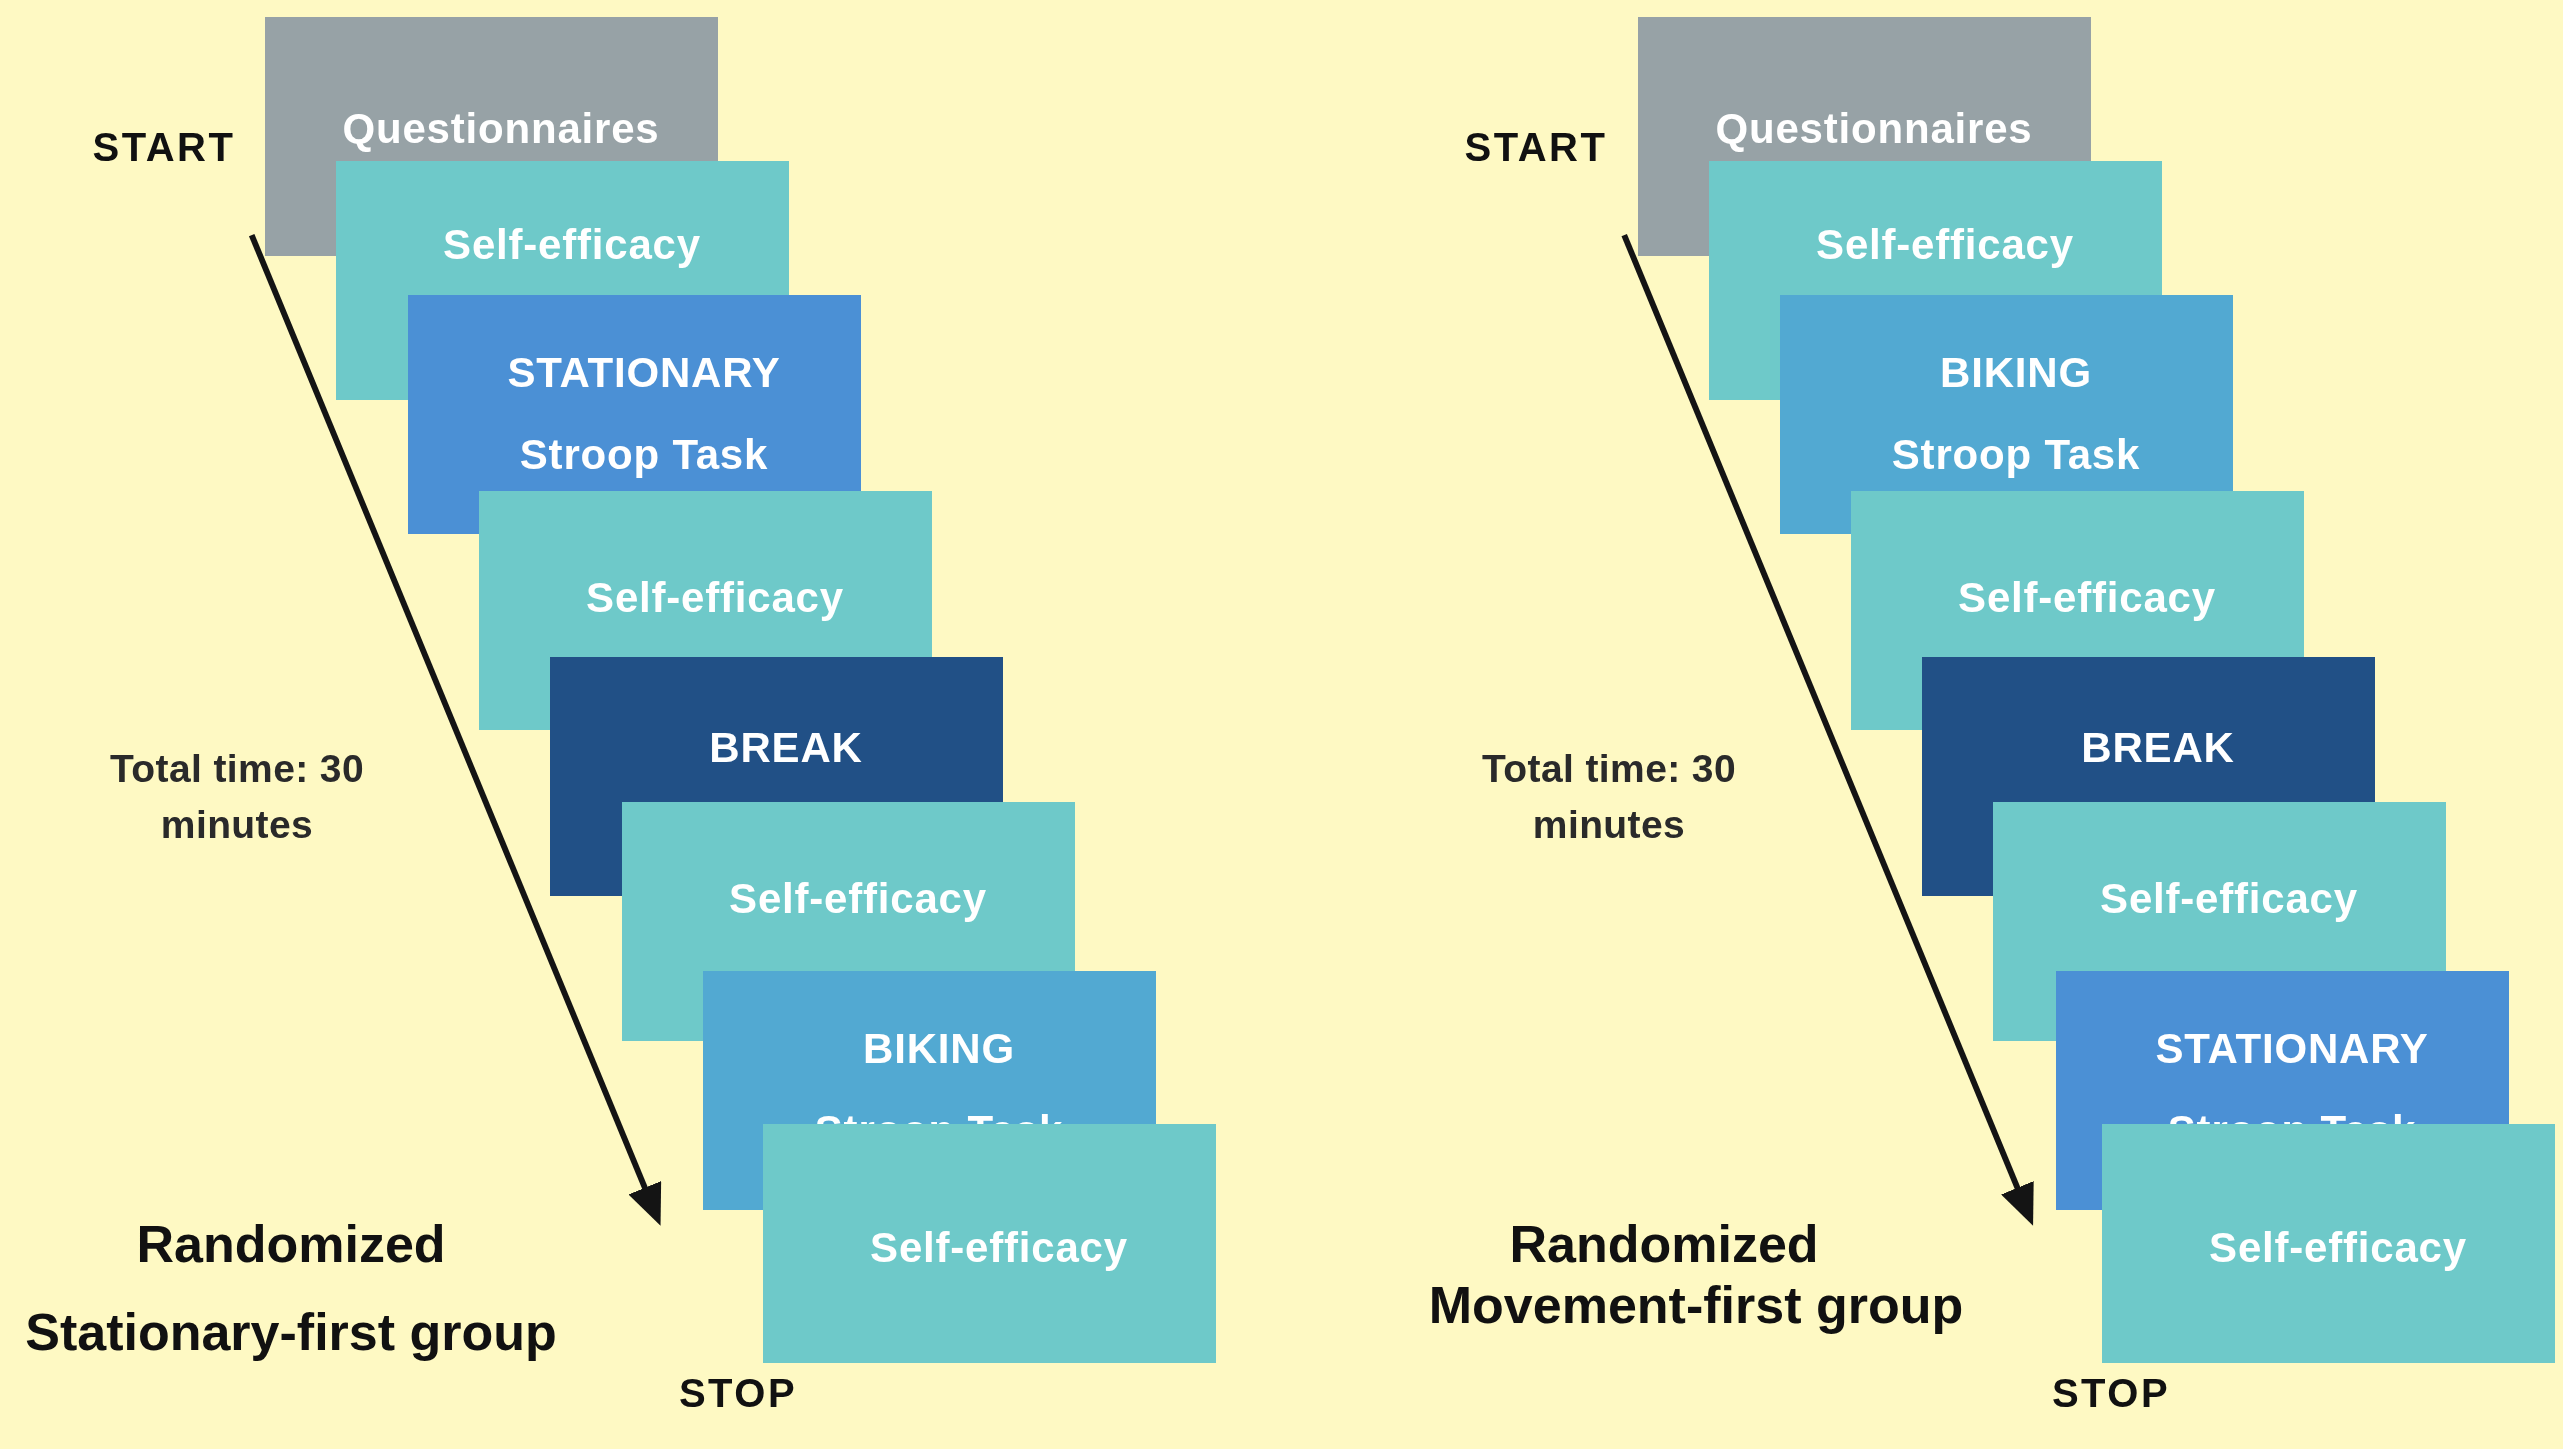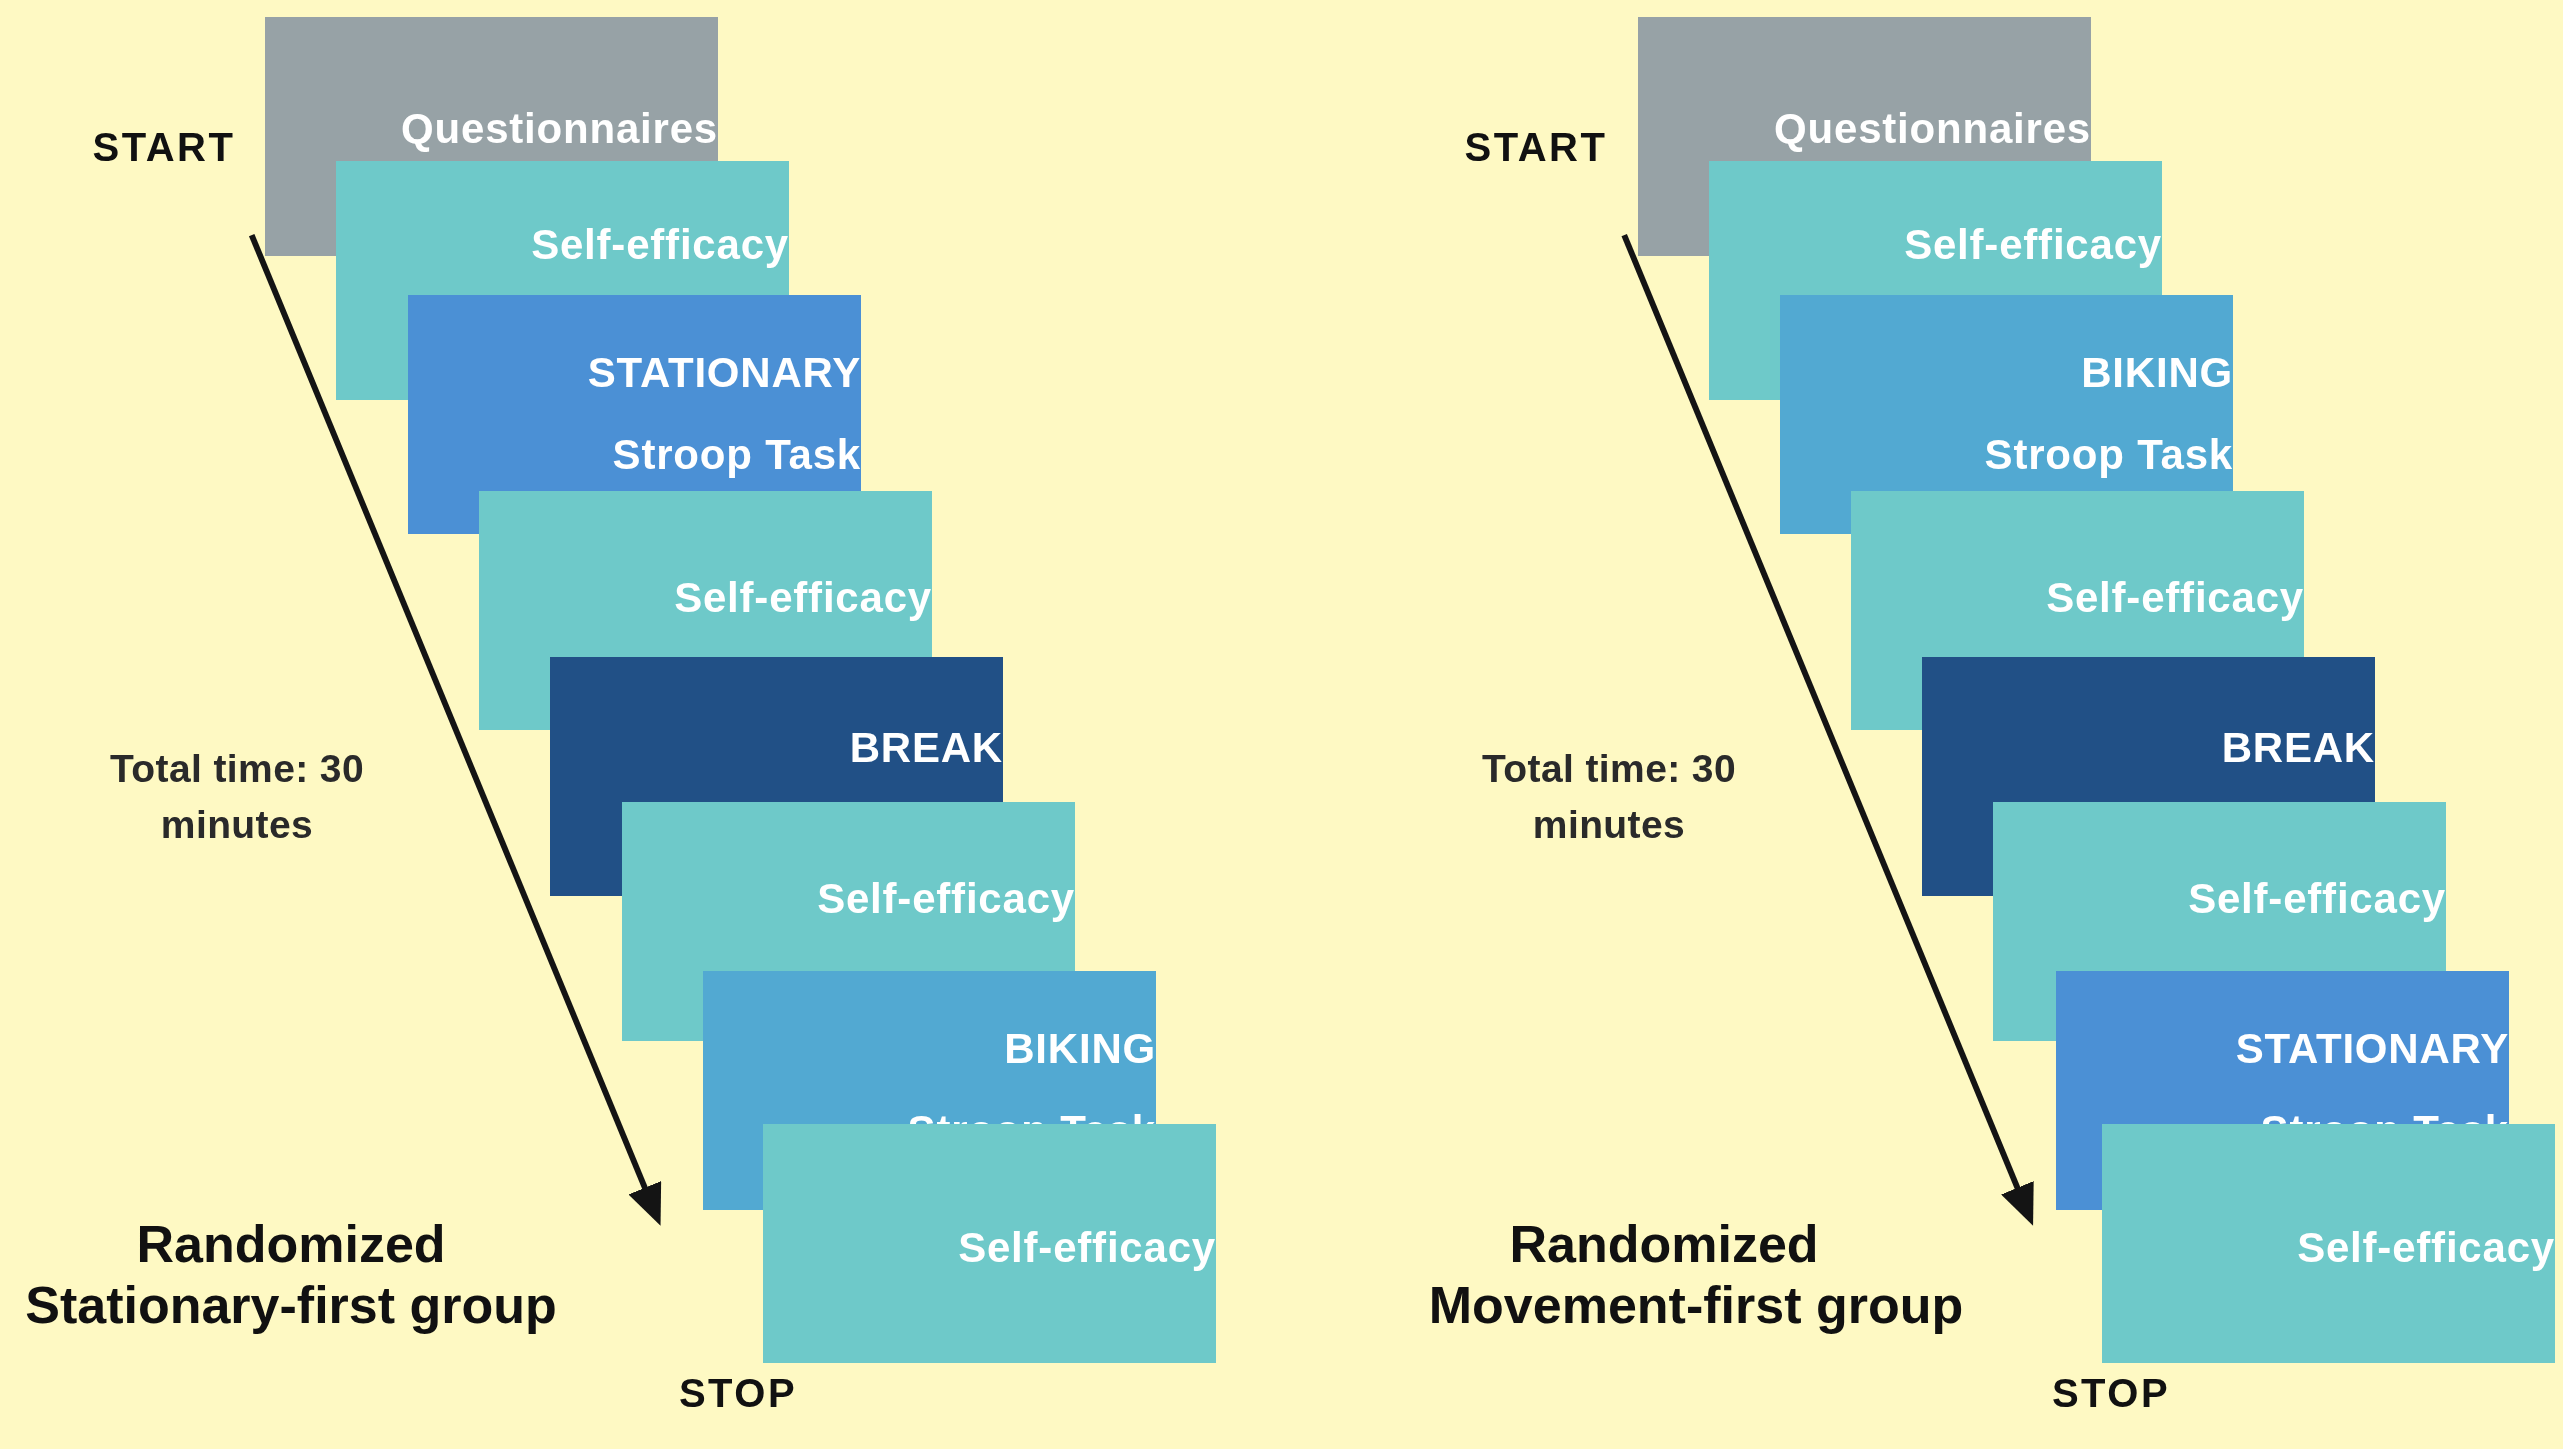--- a/index.html
+++ b/index.html
@@ -10,21 +10,21 @@
     font-family:"Liberation Sans","DejaVu Sans",sans-serif;
     overflow:hidden;
   }
   .box{
     position:absolute;
     width:453px;height:239px;
   }
   .box-line{
     position:absolute;
     left:0;right:0;
-    text-align:right;
+    text-align:center;
     transform:translateY(-50%);
     color:#ffffff;
     font-weight:700;
     font-size:42px;
     letter-spacing:0.8px;
     white-space:nowrap;
     padding-left:19px;
   }
   .annot{
     position:absolute;
@@ -92,21 +92,21 @@
       <div class="box" style="left: 703px; top: 971px; background: rgb(82, 169, 210);">
         <div class="box-line" style="top: 78px;">BIKING</div>
         <div class="box-line" style="top: 160px;">Stroop Task</div>
       </div>
       <div class="box" style="left: 763px; top: 1124px; background: rgb(110, 201, 201);">
         <div class="box-line" style="top: 124px;">Self-efficacy</div>
       </div>
       <div class="annot total-line" style="left: 237px; top: 769px;">Total time: 30</div>
       <div class="annot total-line" style="left: 237px; top: 825px;">minutes</div>
       <div class="annot name-line" style="left: 291px; top: 1244px;">Randomized</div>
-      <div class="annot name-line" style="left: 291px; top: 1305px;">Stationary-first group</div>
+      <div class="annot name-line" style="left: 291px; top: 1332px;">Stationary-first group</div>
       <div class="annot start-stop" style="left: 738px; top: 1393px;">STOP</div>
     </div>
     <div>
       <div class="annot start-stop" style="left: 1536px; top: 147px;">START</div>
       <div class="box" style="left: 1638px; top: 17px; background: rgb(151, 162, 166);">
         <div class="box-line" style="top: 112px;">Questionnaires</div>
       </div>
       <div class="box" style="left: 1709px; top: 161px; background: rgb(110, 201, 201);">
         <div class="box-line" style="top: 84px;">Self-efficacy</div>
       </div>

